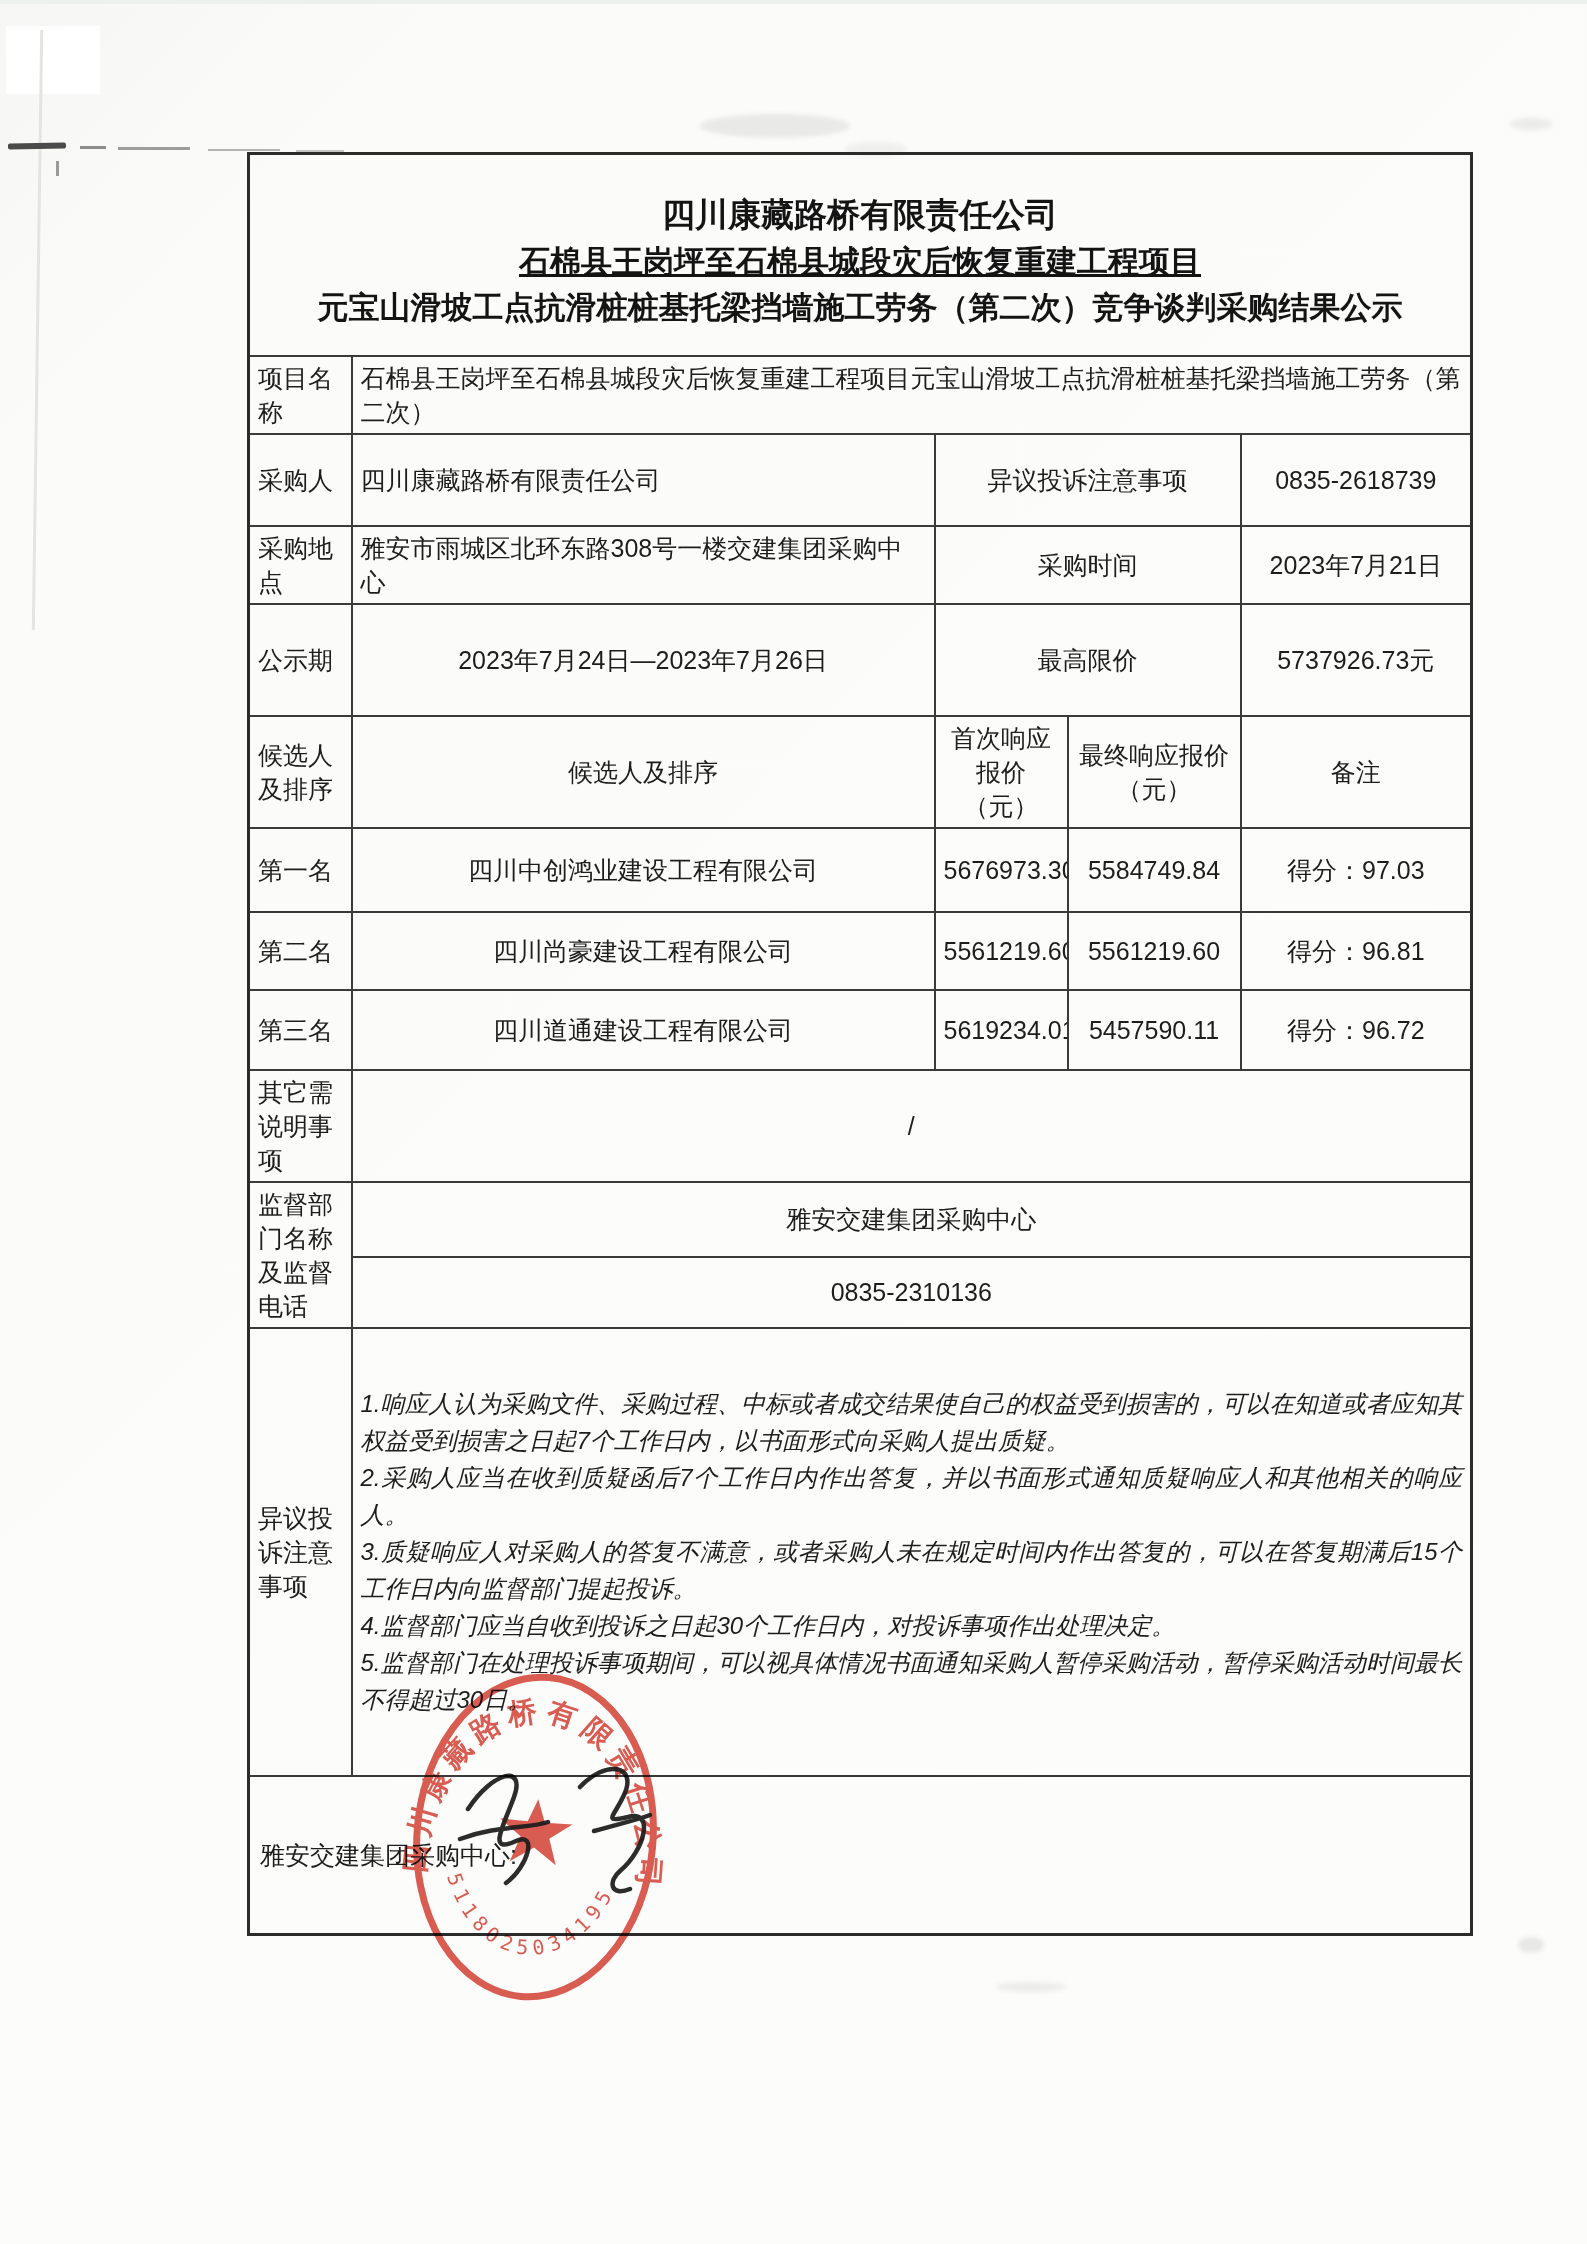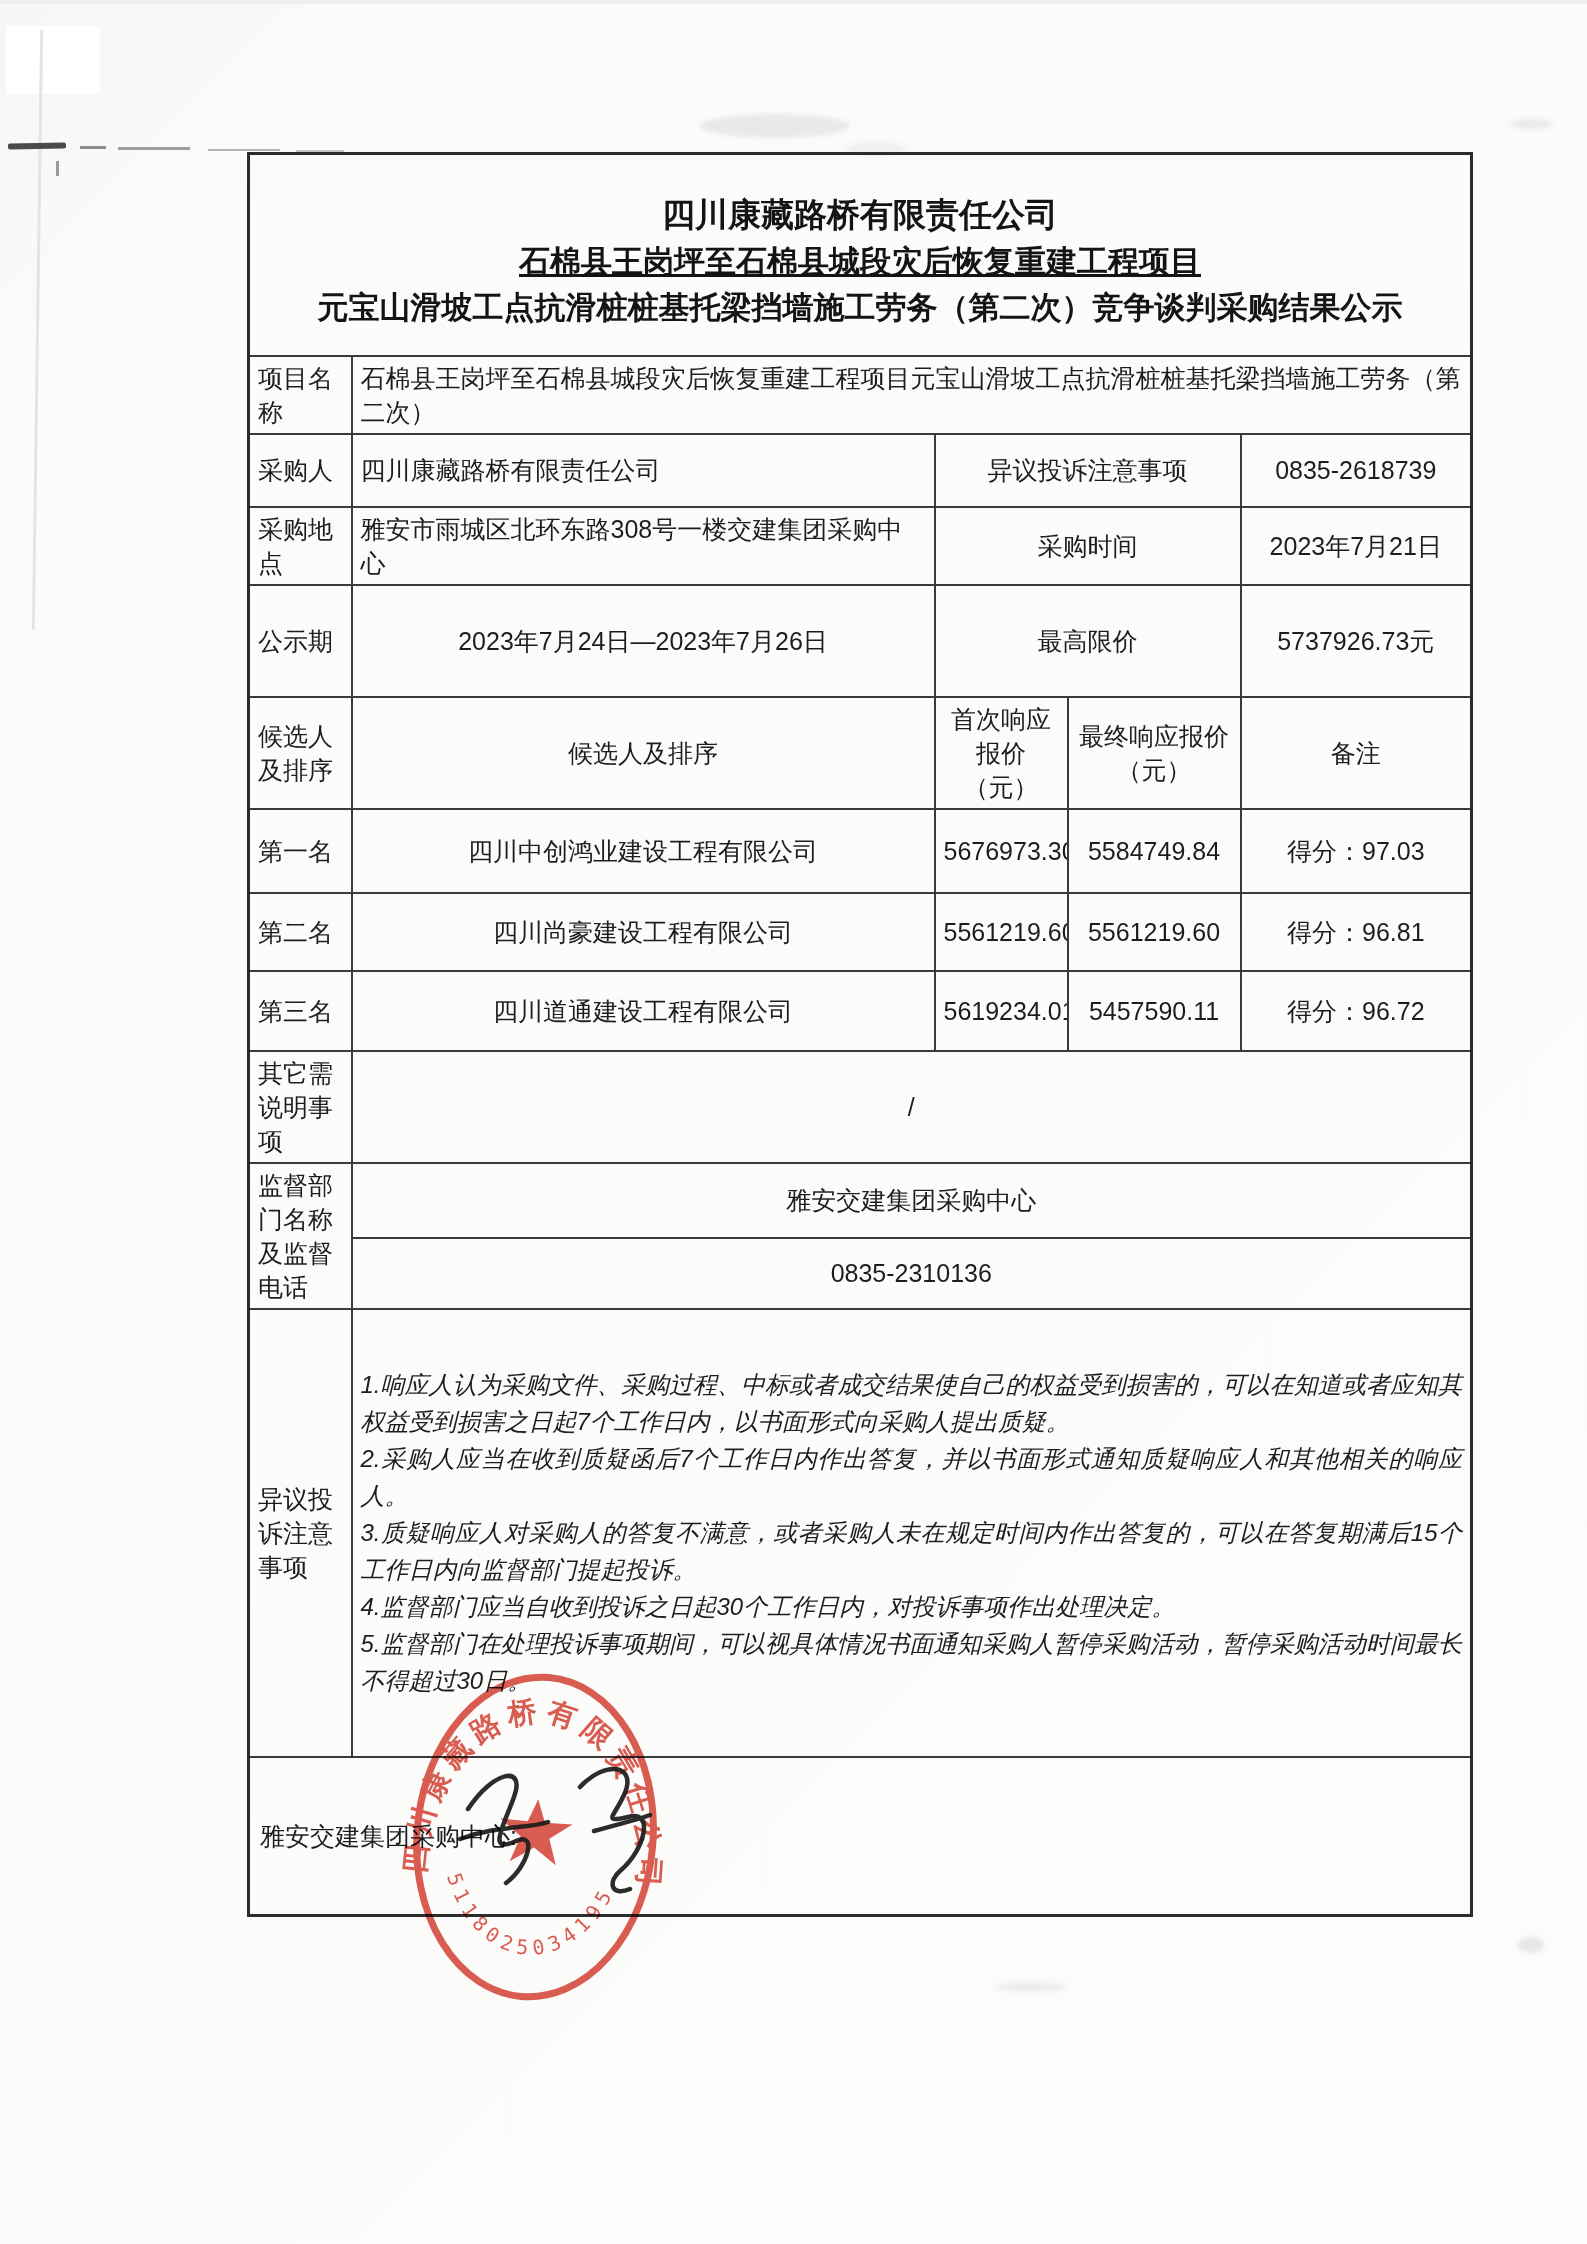--- a/index.html
+++ b/index.html
@@ -102,21 +102,21 @@
         <div class="title-line-2">石棉县王岗坪至石棉县城段灾后恢复重建工程项目</div>
         <div class="title-line-3">元宝山滑坡工点抗滑桩桩基托梁挡墙施工劳务（第二次）竞争谈判采购结果公示</div>
       </td>
     </tr>
 
     <tr style="height:65px">
       <td class="lbl">项目名称</td>
       <td colspan="4" class="val-left">石棉县王岗坪至石棉县城段灾后恢复重建工程项目元宝山滑坡工点抗滑桩桩基托梁挡墙施工劳务（第二次）</td>
     </tr>
 
-    <tr style="height:73px">
+    <tr style="height:92px">
       <td class="lbl">采购人</td>
       <td class="val-left">四川康藏路桥有限责任公司</td>
       <td colspan="2" class="hdr-center">异议投诉注意事项</td>
       <td class="val-center">0835-2618739</td>
     </tr>
 
     <tr style="height:77px">
       <td class="lbl">采购地点</td>
       <td class="val-left">雅安市雨城区北环东路308号一楼交建集团采购中心</td>
       <td colspan="2" class="hdr-center">采购时间</td>

